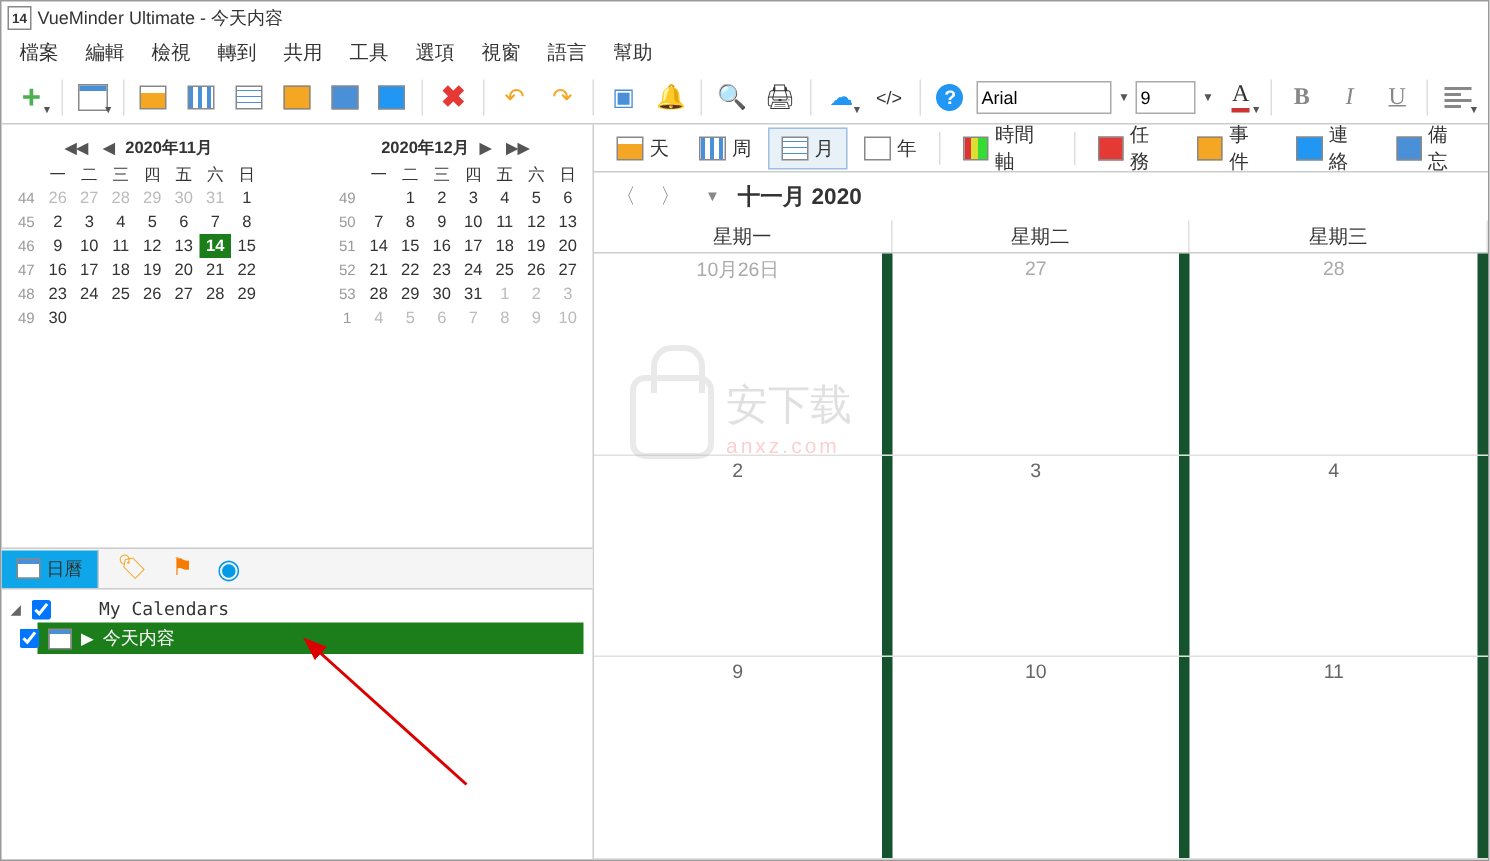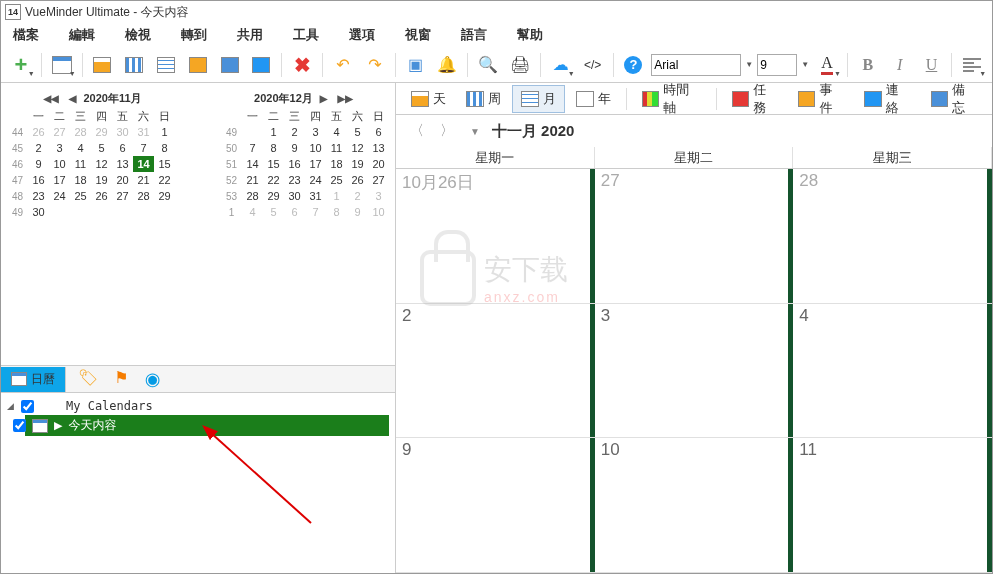--- a/index.html
+++ b/index.html
@@ -1,19 +1,19 @@
 <!DOCTYPE html>
 <html><head>
 <meta charset="utf-8">
 <style>
 * { margin: 0; padding: 0; box-sizing: border-box; font-family: "Microsoft YaHei", Arial, sans-serif; }
 body { width: 993px; height: 574px; overflow: hidden; background: #fff; font-size: 12px; color: #333; border: 1px solid #999; }
 .titlebar { height: 22px; display: flex; align-items: center; padding: 0 4px; gap: 4px; }
 .titlebar-icon { width: 16px; height: 16px; background: #fff; border: 1px solid #888; display: flex; align-items: center; justify-content: center; font-size: 9px; font-weight: bold; }
-.menubar { height: 24px; display: flex; align-items: center; padding: 0 4px; gap: 14px; font-weight: bold; }
+.menubar { height: 24px; display: flex; align-items: center; padding: 0 4px; gap: 2px; }
 .menubar span { padding: 2px 8px; cursor: default; font-size: 13px; }
 .toolbar { height: 36px; display: flex; align-items: center; padding: 0 6px; gap: 4px; border-bottom: 1px solid #ccc; }
 .toolbar .btn { width: 28px; height: 28px; display: flex; align-items: center; justify-content: center; cursor: pointer; position: relative; }
 .toolbar .sep { width: 1px; height: 24px; background: #ddd; margin: 0 2px; }
 .plus-icon { color: #4caf50; font-size: 22px; font-weight: bold; }
 .dd { font-size: 7px; color: #555; position: absolute; right: 0; bottom: 2px; }
 .mini-cal-grid { width: 20px; height: 18px; border: 1px solid #888; background: linear-gradient(#4a90d9 0 25%, #fff 25%); }
 .x-icon { color: #e53935; font-size: 20px; font-weight: bold; }
 .undo-icon, .redo-icon { color: #f5a623; font-size: 16px; }
 .search-icon { color: #2196f3; font-size: 16px; }
@@ -65,21 +65,21 @@
 .vicon-note { background: #4a90d9; border: 1px solid #888; }
 .vicon-contact { background: #2196f3; border: 1px solid #888; }
 .vsep { width: 1px; height: 22px; background: #ddd; margin: 0 4px; }
 .month-hdr { height: 32px; display: flex; align-items: center; gap: 8px; padding: 0 10px; }
 .month-nav { color: #888; font-size: 14px; cursor: pointer; padding: 2px 4px; }
 .month-title { font-weight: bold; font-size: 15px; }
 .cal-grid { flex: 1; display: flex; flex-direction: column; }
 .dayhdr-row { display: flex; height: 22px; border-bottom: 1px solid #ccc; }
 .dayhdr { flex: 1; text-align: center; font-size: 13px; border-right: 1px solid #e0e0e0; padding-top: 2px; }
 .week-row { flex: 1; display: flex; border-bottom: 1px solid #e0e0e0; }
-.day-cell { flex: 1; border-right: 5px solid #14532d; padding: 2px 6px; font-size: 17px; color: #666; position: relative; }
+.day-cell { flex: 1; border-right: 7px solid #14532d; padding: 2px 6px; font-size: 13px; color: #666; position: relative; text-align: center; }
 .day-cell.dim { color: #aaa; }
 .watermark { position: absolute; left: 420px; top: 250px; opacity: 0.25; display: flex; align-items: center; gap: 8px; pointer-events: none; }
 .wm-lock { width: 56px; height: 56px; border: 4px solid #aaa; border-radius: 10px; position: relative; }
 .wm-lock::before { content: ""; position: absolute; top: -24px; left: 10px; width: 28px; height: 28px; border: 4px solid #aaa; border-bottom: none; border-radius: 14px 14px 0 0; }
 .wm-text { font-size: 28px; color: #888; }
 .wm-sub { font-size: 14px; color: #ef4444; letter-spacing: 2px; }
 </style>
 </head>
 <body>
 

